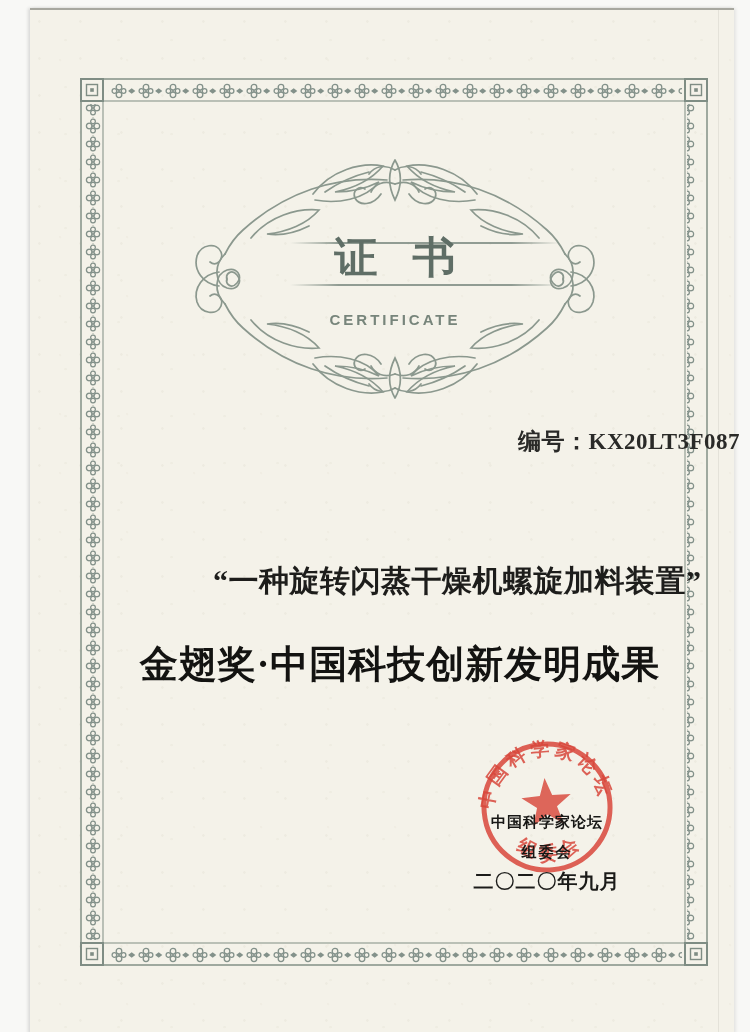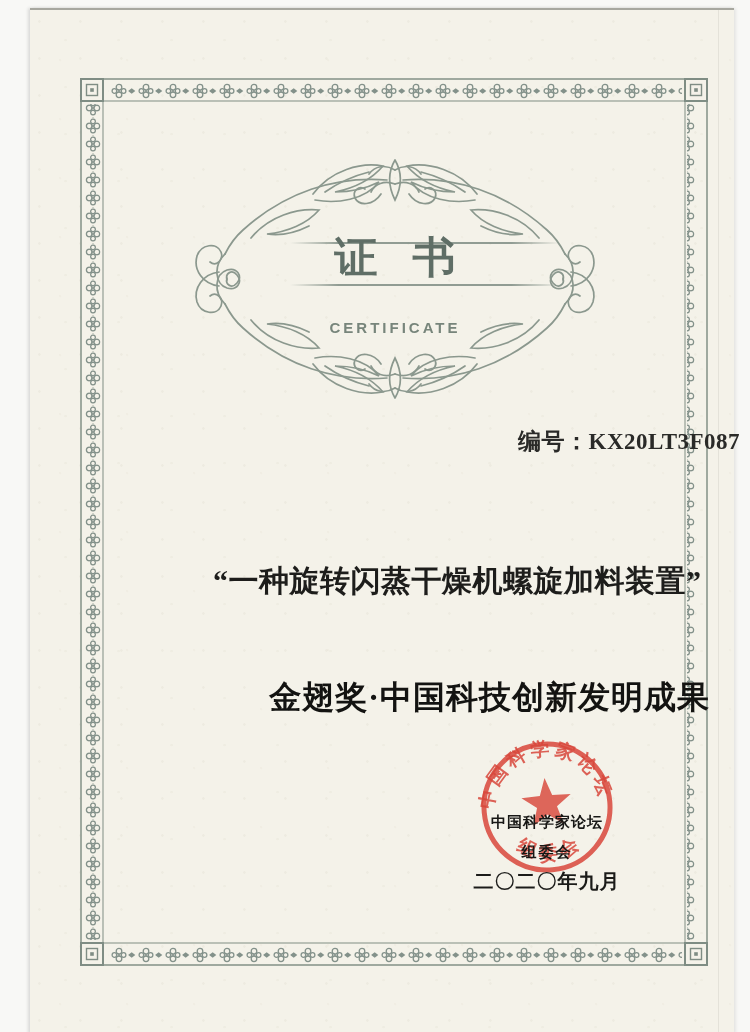--- a/index.html
+++ b/index.html
@@ -24,41 +24,41 @@
   svg{display:block;}
   .title-block{position:absolute;left:165px;top:224px;width:400px;text-align:center;}
   .title-zh{
     font-family:"Liberation Sans","DejaVu Sans",sans-serif;
     font-size:43px;font-weight:bold;color:#5f6e66;
     letter-spacing:35px;text-indent:35px;line-height:1.1;
   }
   .rule{position:absolute;height:2px;left:260px;width:270px;
     background:linear-gradient(90deg, rgba(127,141,132,0), rgba(127,141,132,.85) 18%, rgba(127,141,132,.85) 82%, rgba(127,141,132,0));}
   .title-en{
-    margin-top:24px;
+    margin-top:16px;
     font-family:"Liberation Sans","DejaVu Sans",sans-serif;
     font-size:15px;letter-spacing:3px;color:#77857b;font-weight:600;
   }
   .serial{
     position:absolute;left:488px;top:416px;
     font-size:23px;color:#2a2a28;font-weight:600;letter-spacing:.5px;
     white-space:nowrap;
   }
   .serial .code{font-family:"Liberation Serif","DejaVu Serif",serif;letter-spacing:.5px;}
   .line-recipient{
     position:absolute;left:118px;top:496px;font-size:31px;color:#1d1d1b;
     font-weight:600;white-space:nowrap;letter-spacing:0.5px;
   }
   .line-invention{
     position:absolute;left:183px;top:551px;font-size:30px;color:#1d1d1b;
     font-weight:600;white-space:nowrap;letter-spacing:0.5px;
   }
   .line-award{
-    position:absolute;left:60px;top:629px;width:620px;text-align:right;
-    font-size:32px;color:#131311;font-weight:700;white-space:nowrap;letter-spacing:1px;margin-top:37px;
+    position:absolute;left:60px;top:629px;width:620px;text-align:center;
+    font-size:38px;color:#131311;font-weight:700;white-space:nowrap;letter-spacing:1px;
   }
   .issuer-l1{position:absolute;left:417px;top:803px;width:200px;text-align:center;
     font-size:15px;font-weight:700;color:#171715;letter-spacing:1px;}
   .issuer-l2{position:absolute;left:417px;top:833px;width:200px;text-align:center;
     font-size:15px;font-weight:700;color:#171715;letter-spacing:2px;}
   .issuer-date{position:absolute;left:417px;top:858px;width:200px;text-align:center;
     font-size:20px;font-weight:600;color:#1b1b19;letter-spacing:1px;}
   .seal-svg{position:absolute;left:442px;top:722px;transform:rotate(-5deg);}
 </style>
 </head>

